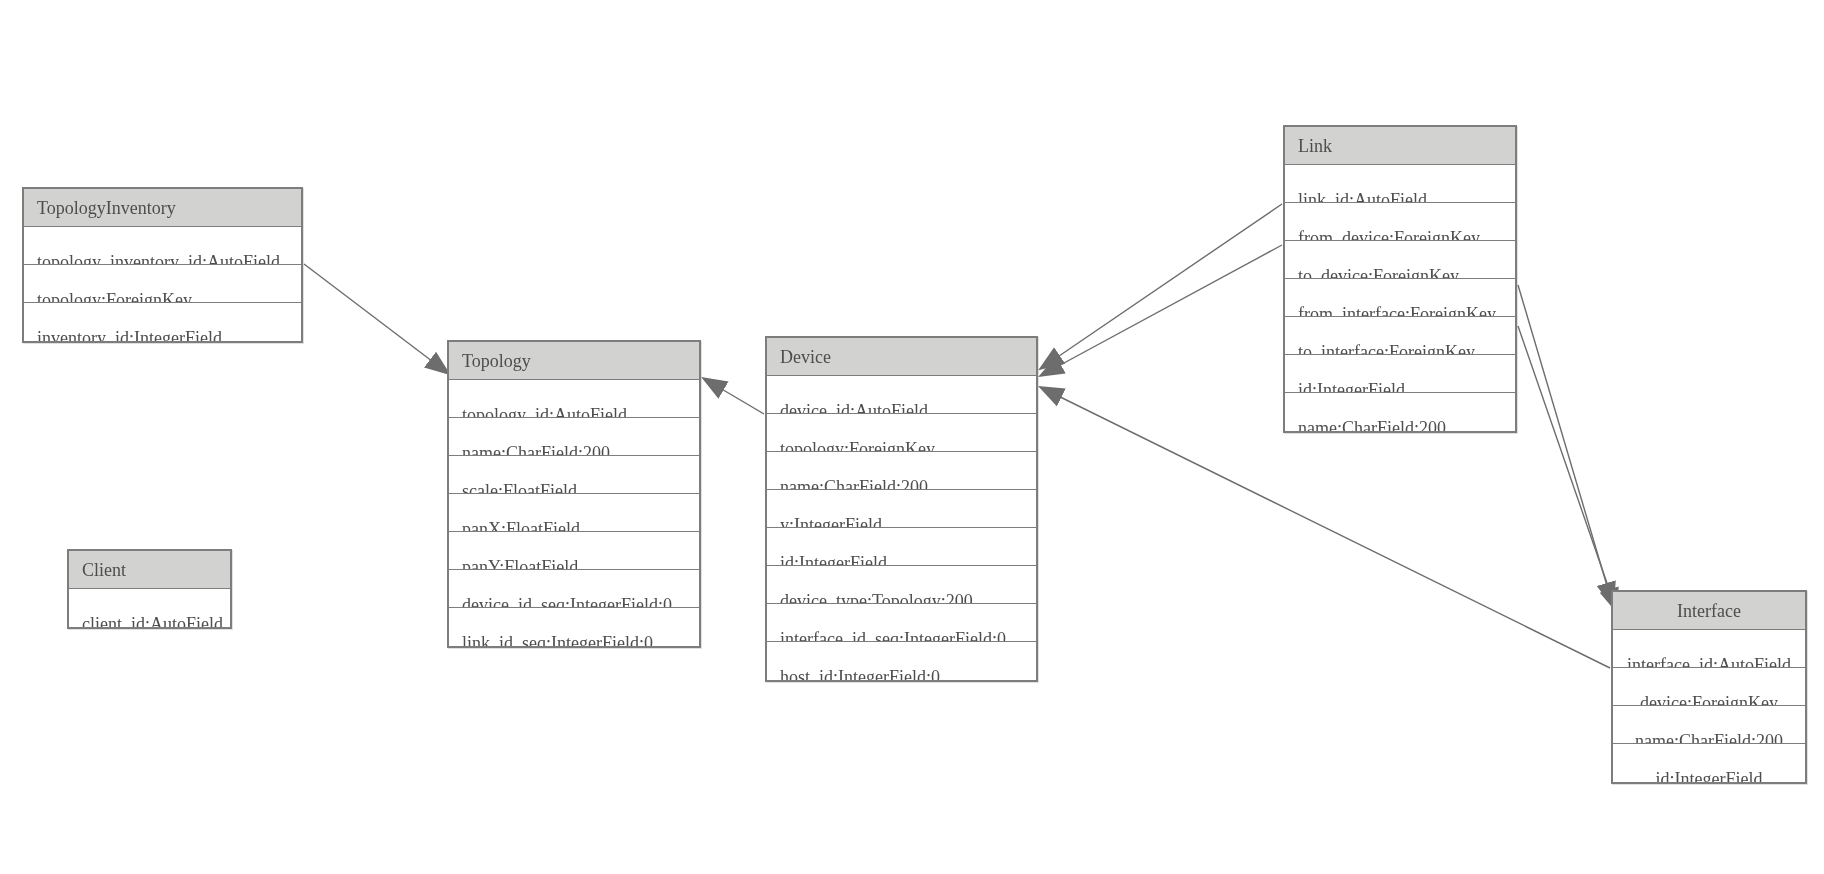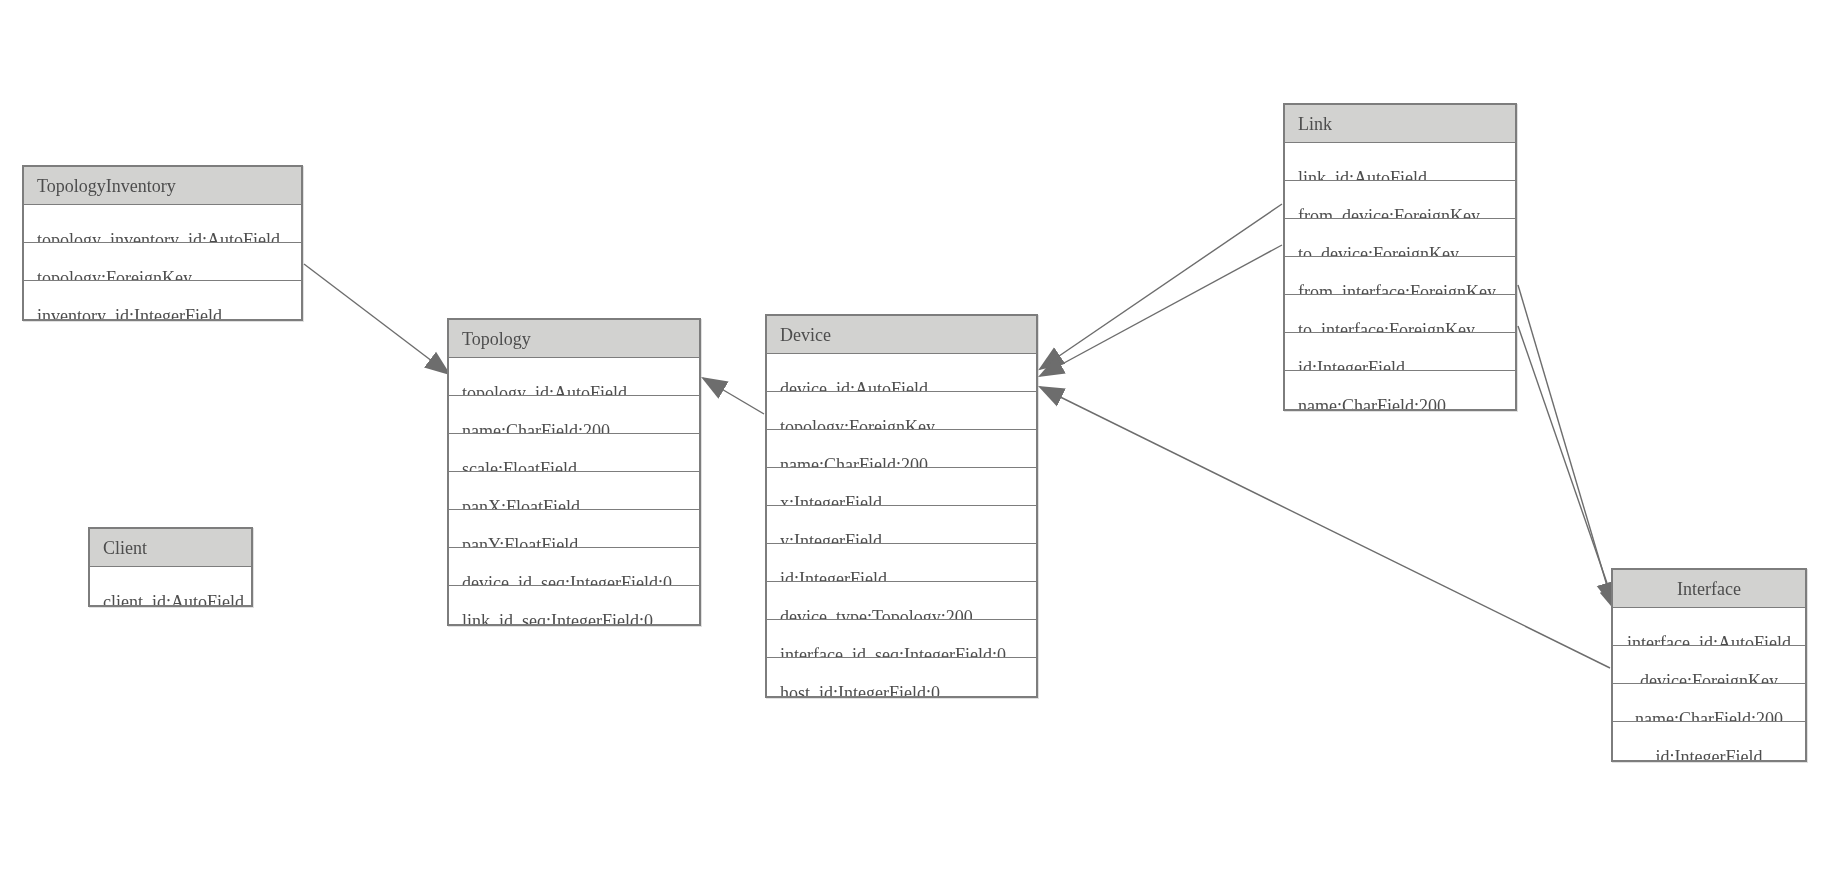--- a/index.html
+++ b/index.html
@@ -23,20 +23,21 @@
     position: absolute;
     left: 0; top: 0;
     width: 1824px; height: 874px;
     pointer-events: none;
   }
   .entity {
     position: absolute;
     background: #fdba74;
     border: 2px solid var(--border);
     box-shadow: 1px 1px 0 rgba(0,0,0,0.12);
+    margin-top: 22px;
   }
   .entity-title {
     height: 38px;
     line-height: 38px;
     padding: 0 13px;
     background: var(--header-fill);
     border-bottom: 1.5px solid var(--border);
     color: var(--text);
     font-size: 18px;
     white-space: nowrap;
@@ -84,30 +85,29 @@
       <div class="entity" style="left: 447px; top: 318px; width: 254px;">
         <div class="entity-title">Topology</div>
         <div class="entity-field">topology_id:AutoField</div>
         <div class="entity-field">name:CharField:200</div>
         <div class="entity-field">scale:FloatField</div>
         <div class="entity-field">panX:FloatField</div>
         <div class="entity-field">panY:FloatField</div>
         <div class="entity-field">device_id_seq:IntegerField:0</div>
         <div class="entity-field">link_id_seq:IntegerField:0</div>
       </div>
-      <div class="entity" style="left: 88px; top: 527px; width: 165px;">
+      <div class="entity" style="left: 67px; top: 527px; width: 165px;">
         <div class="entity-title">Client</div>
         <div class="entity-field">client_id:AutoField</div>
       </div>
       <div class="entity" style="left: 765px; top: 314px; width: 273px;">
         <div class="entity-title">Device</div>
         <div class="entity-field">device_id:AutoField</div>
         <div class="entity-field">topology:ForeignKey</div>
         <div class="entity-field">name:CharField:200</div>
-        <div class="entity-field">x:IntegerField</div>
         <div class="entity-field">y:IntegerField</div>
         <div class="entity-field">id:IntegerField</div>
         <div class="entity-field">device_type:Topology:200</div>
         <div class="entity-field">interface_id_seq:IntegerField:0</div>
         <div class="entity-field">host_id:IntegerField:0</div>
       </div>
       <div class="entity" style="left: 1283px; top: 103px; width: 234px;">
         <div class="entity-title">Link</div>
         <div class="entity-field">link_id:AutoField</div>
         <div class="entity-field">from_device:ForeignKey</div>

